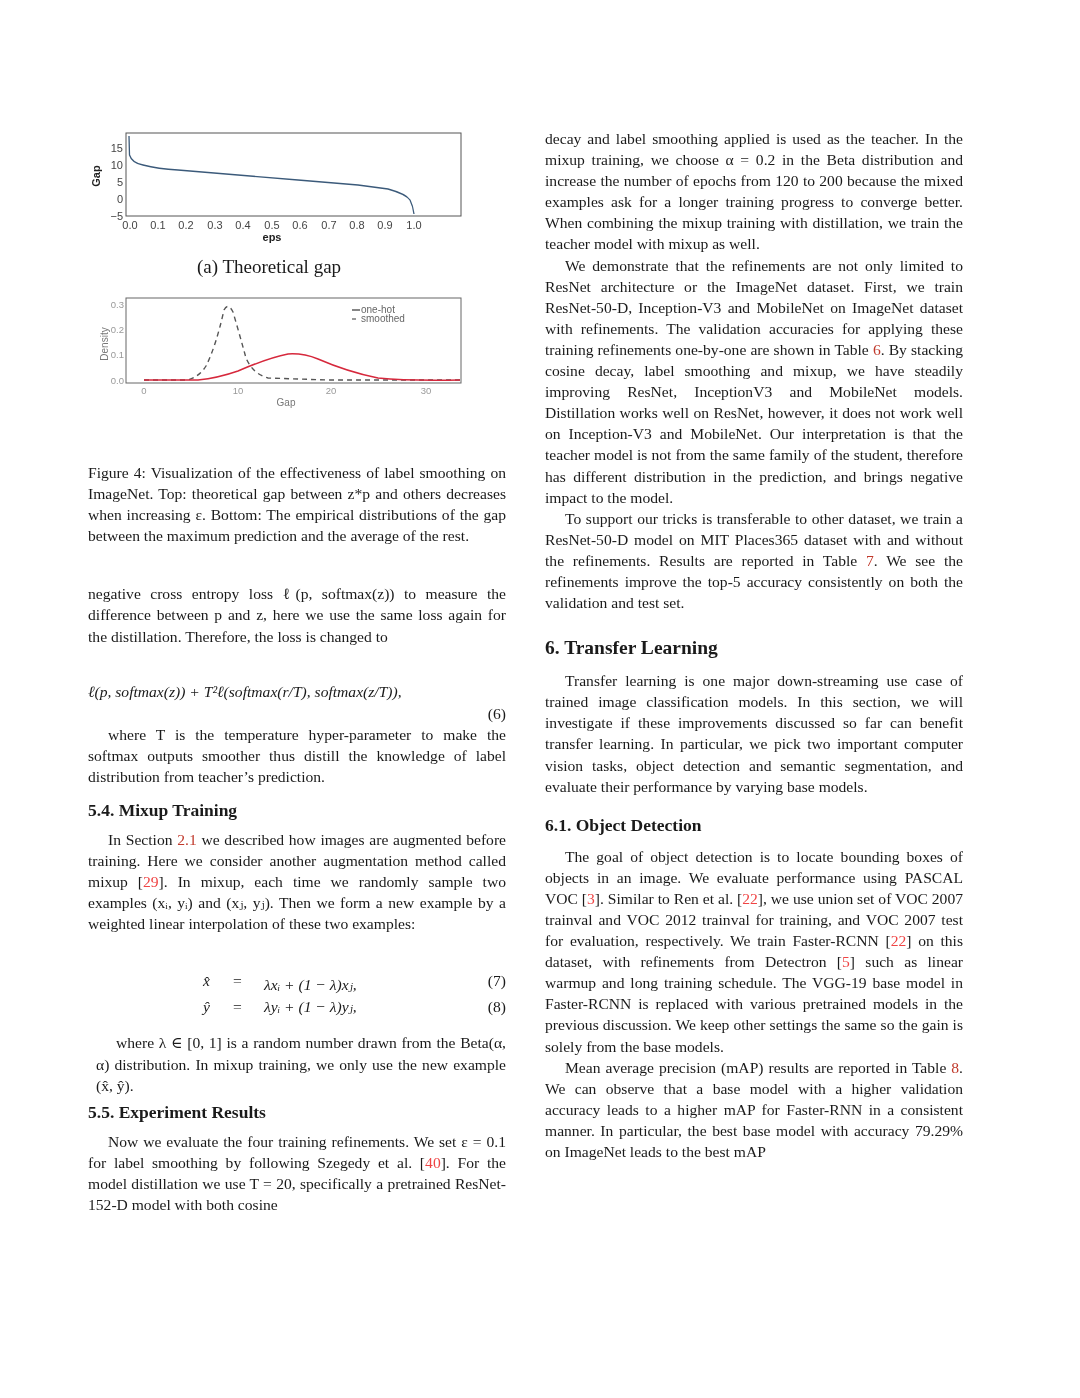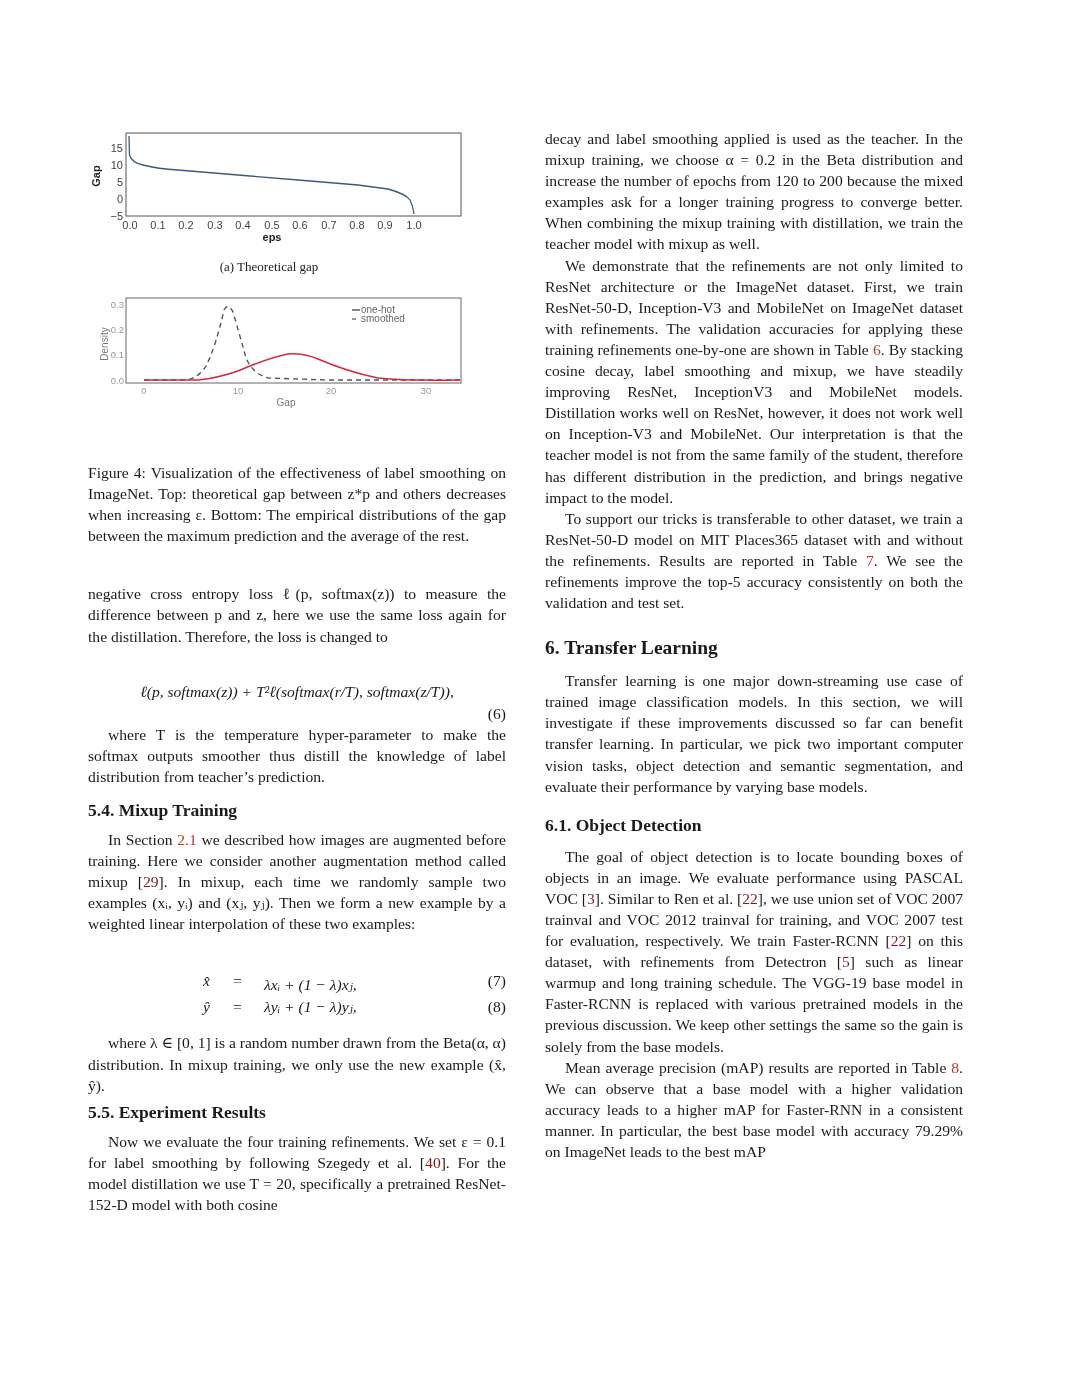--- a/index.html
+++ b/index.html
@@ -5,27 +5,27 @@
   html, body { margin: 0; padding: 0; background: #ffffff; }
   body { width: 1080px; height: 1398px; position: relative; overflow: hidden;
          font-family: "Liberation Serif", "DejaVu Serif", serif; color: #1a1a1a; }
   .col { position: absolute; top: 128px; width: 418px; font-size: 15.6px; line-height: 21.1px; }
   .col-left { left: 88px; }
   .col-right { left: 545px; }
   p { margin: 0; text-align: justify; hyphens: manual; }
   p.indent { text-indent: 20px; }
   .figure { position: relative; }
   .fig-panel { position: relative; }
-  .subcap { text-align: center; font-size: 13px; margin-top: 4px; }
+  .subcap { text-align: center; font-size: 19px; margin-top: 4px; }
   .caption { margin-top: 16px; }
   h2 { font-size: 19.5px; font-weight: bold; margin: 0; line-height: 26px; font-family: Liberation Serif, serif; }
   h3 { font-size: 17.5px; font-weight: bold; margin: 0; line-height: 24px; }
   .eq { position: relative; height: 22px; font-style: italic; }
   .ref-red { color: #c0392b; }
-  .ref-green { color: #7f1d1d; }
+  .ref-green { color: #ef4444; }
   .svg-label { font-family: "Liberation Sans", "DejaVu Sans", sans-serif; }
 </style>
 </head>
 <body>
 
 <div class="col col-left">
 
   <div class="figure">
 
     <div class="fig-panel" style="height:140px;">
@@ -86,42 +86,42 @@
         </g>
         <text class="svg-label" x="198" y="110" font-size="10" text-anchor="middle" fill="#777">Gap</text>
       </svg>
     </div>
 
     <p class="caption" style="margin-top:16px;">Figure 4: Visualization of the effectiveness of label smoothing on ImageNet. Top: theoretical gap between z*p and others decreases when increasing ε. Bottom: The empirical distributions of the gap between the maximum prediction and the average of the rest.</p>
   </div>
 
   <p style="margin-top:37px;">negative cross entropy loss ℓ(p, softmax(z)) to measure the difference between p and z, here we use the same loss again for the distillation. Therefore, the loss is changed to</p>
 
-  <div class="eq" style="margin-top:34px; text-align:center; font-style:italic;">
+  <div class="eq" style="margin-top:34px; text-align:left; font-style:italic;">
     <span>ℓ(p, softmax(z)) + T²ℓ(softmax(r/T), softmax(z/T)),</span>
   </div>
   <div style="text-align:right; height:21px;">(6)</div>
 
   <p class="indent">where T is the temperature hyper-parameter to make the softmax outputs smoother thus distill the knowledge of label distribution from teacher’s prediction.</p>
 
   <h3 style="margin-top:11px;">5.4. Mixup Training</h3>
   <p class="indent" style="margin-top:7px;"><span>In Section </span><span class="ref-red">2.1</span><span> we described how images are augmented before training. Here we consider another augmentation method called mixup [</span><span class="ref-green">29</span><span>]. In mixup, each time we randomly sample two examples (xᵢ, yᵢ) and (xⱼ, yⱼ). Then we form a new example by a weighted linear interpolation of these two examples:</span></p>
 
   <div style="margin-top:36px; position:relative; height:52px; font-style:italic;">
     <div style="position:absolute; top:0; left:115px;">x̂</div>
     <div style="position:absolute; top:0; left:145px; font-style:normal;">=</div>
     <div style="position:absolute; top:4px; left:176px;">λxᵢ + (1 − λ)xⱼ,</div>
     <div style="position:absolute; top:0; right:0; font-style:normal;">(7)</div>
     <div style="position:absolute; top:26px; left:115px;">ŷ</div>
     <div style="position:absolute; top:26px; left:145px; font-style:normal;">=</div>
     <div style="position:absolute; top:26px; left:176px;">λyᵢ + (1 − λ)yⱼ,</div>
     <div style="position:absolute; top:26px; right:0; font-style:normal;">(8)</div>
   </div>
 
-  <p class="indent" style="margin-top:10px;">where λ ∈ [0, 1] is a random number drawn from the Beta(α, α) distribution. In mixup training, we only use the new example (x̂, ŷ).</p>
+  <p class="indent" style="margin-top:10px;margin-left:8px;">where λ ∈ [0, 1] is a random number drawn from the Beta(α, α) distribution. In mixup training, we only use the new example (x̂, ŷ).</p>
 
   <h3 style="margin-top:4px;">5.5. Experiment Results</h3>
   <p class="indent" style="margin-top:7px;"><span>Now we evaluate the four training refinements. We set ε = 0.1 for label smoothing by following Szegedy et al. [</span><span class="ref-green">40</span><span>]. For the model distillation we use T = 20, specifically a pretrained ResNet-152-D model with both cosine</span></p>
 </div>
 
 <div class="col col-right">
   <p>decay and label smoothing applied is used as the teacher. In the mixup training, we choose α = 0.2 in the Beta distribution and increase the number of epochs from 120 to 200 because the mixed examples ask for a longer training progress to converge better. When combining the mixup training with distillation, we train the teacher model with mixup as well.</p>
 
   <p class="indent"><span>We demonstrate that the refinements are not only limited to ResNet architecture or the ImageNet dataset. First, we train ResNet-50-D, Inception-V3 and MobileNet on ImageNet dataset with refinements. The validation accuracies for applying these training refinements one-by-one are shown in Table </span><span class="ref-red">6</span><span>. By stacking cosine decay, label smoothing and mixup, we have steadily improving ResNet, InceptionV3 and MobileNet models. Distillation works well on ResNet, however, it does not work well on Inception-V3 and MobileNet. Our interpretation is that the teacher model is not from the same family of the student, therefore has different distribution in the prediction, and brings negative impact to the model.</span></p>
 

